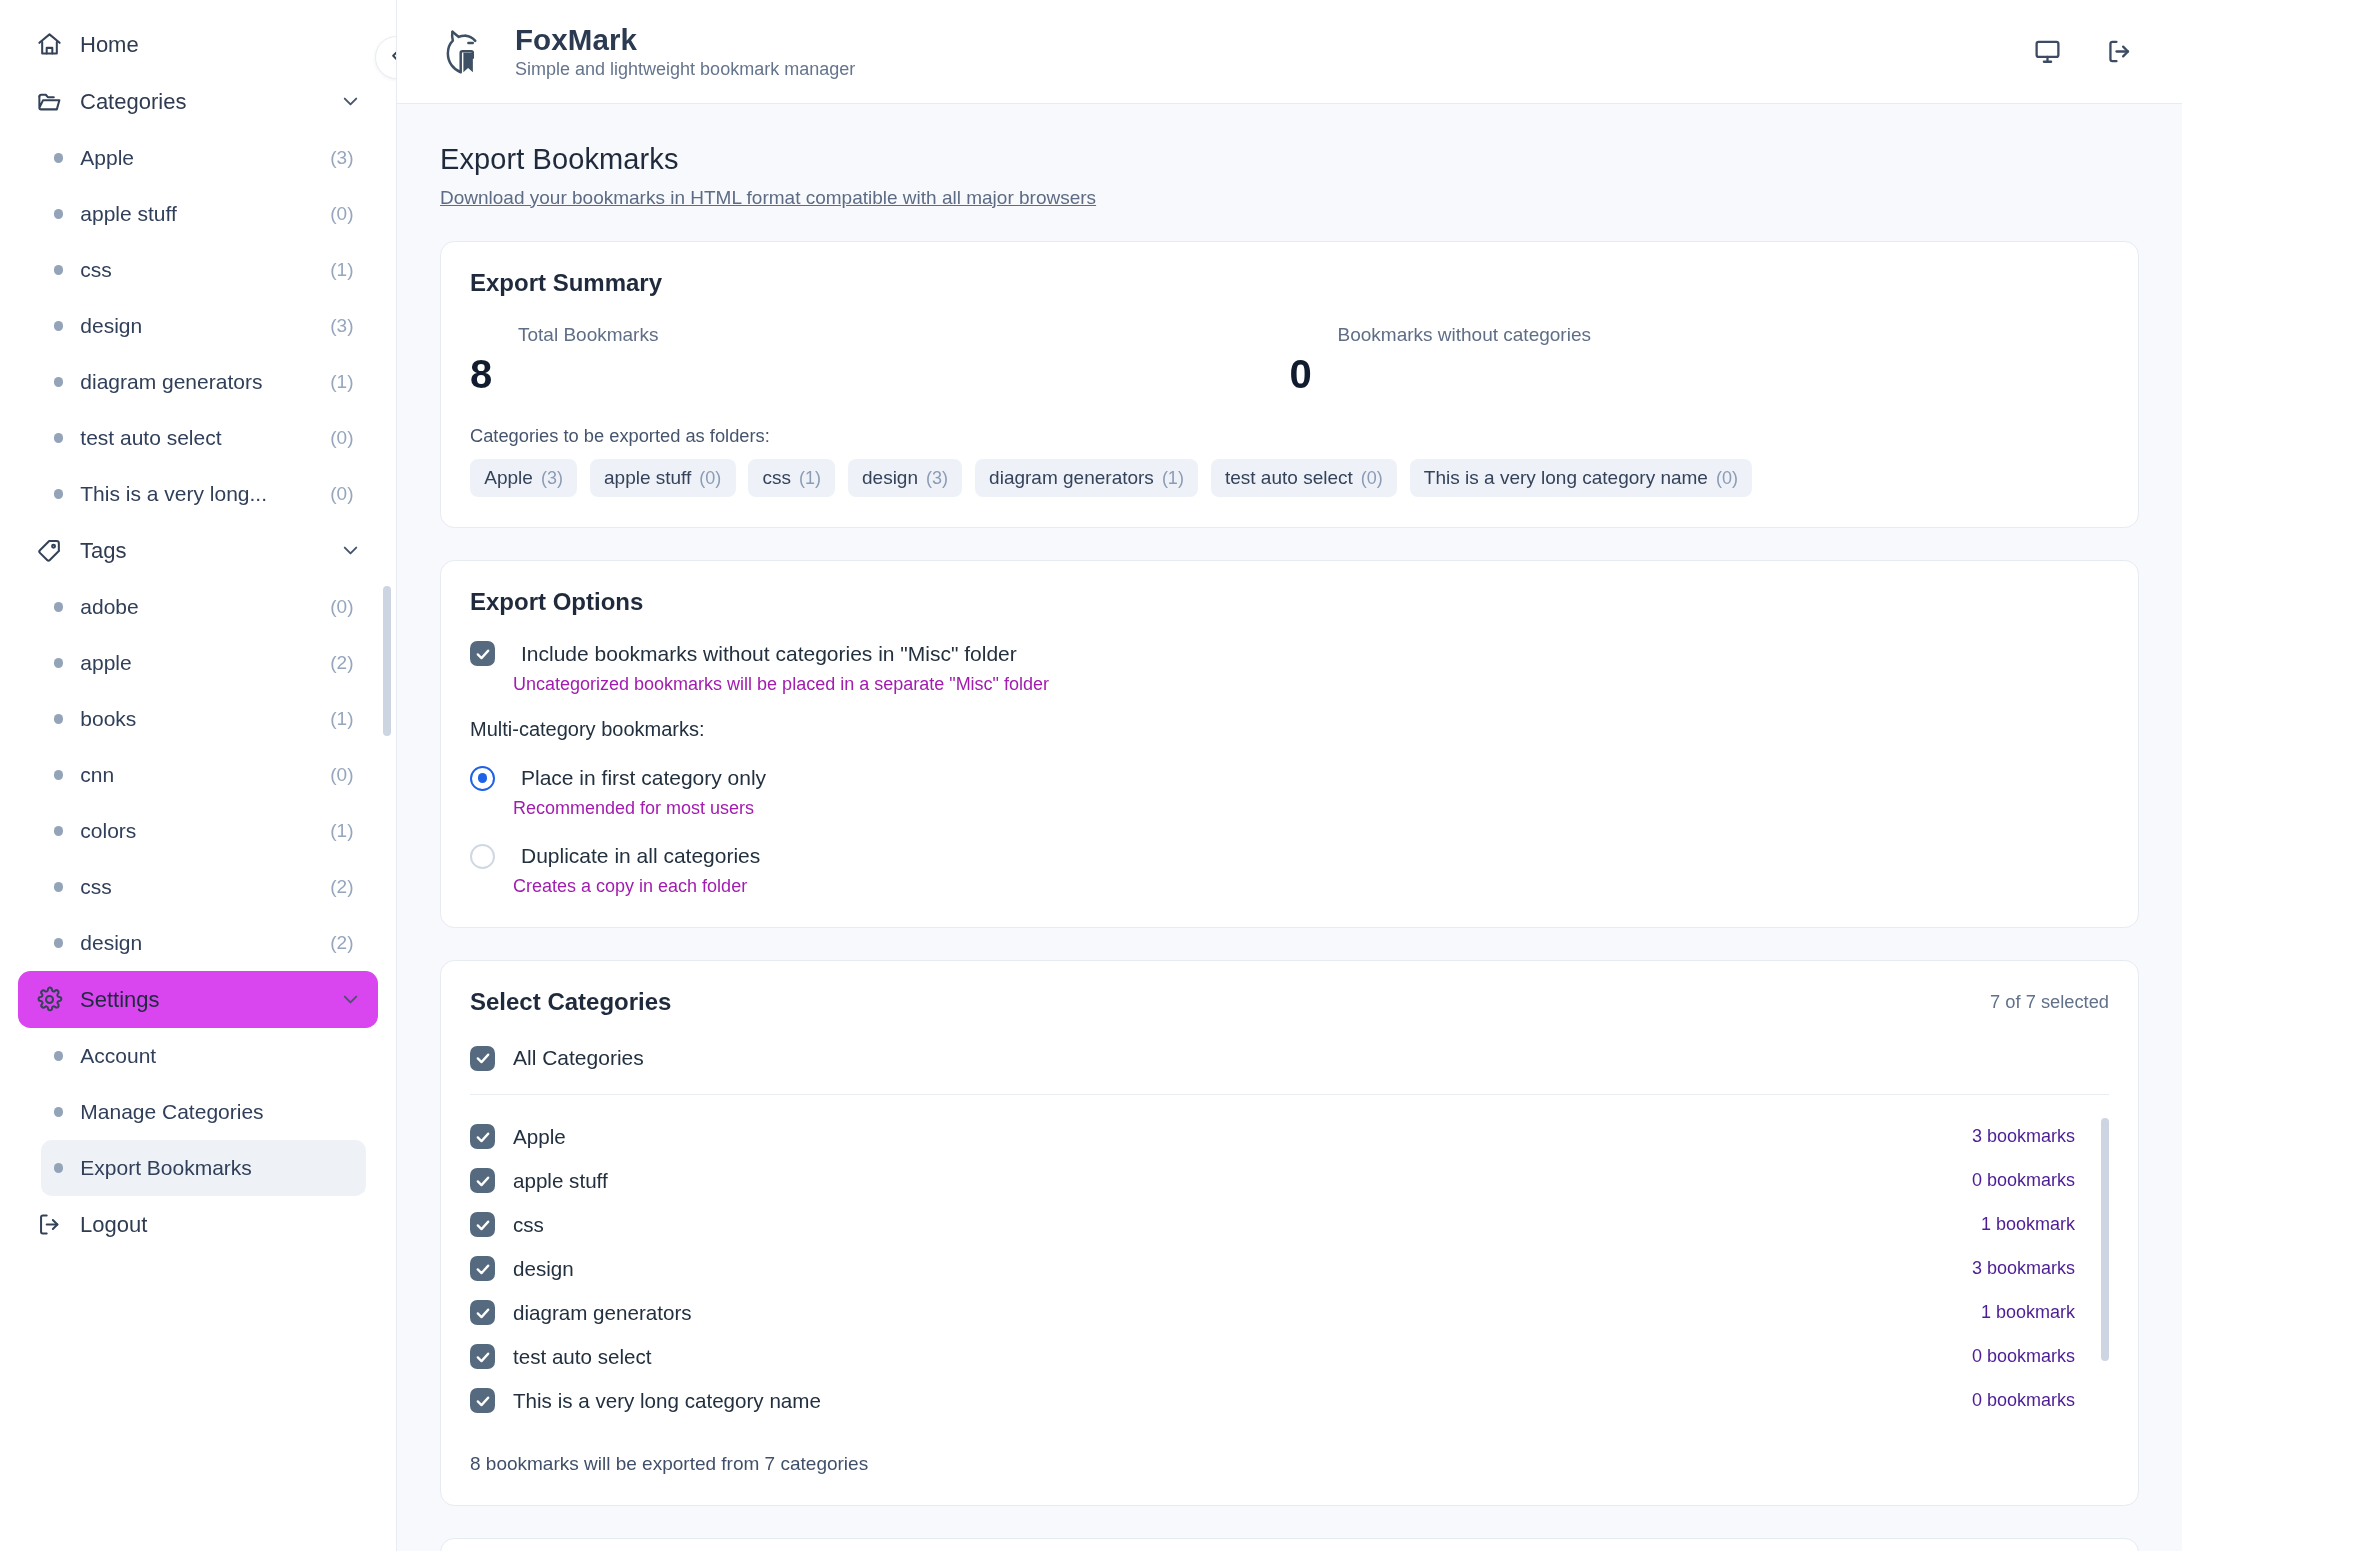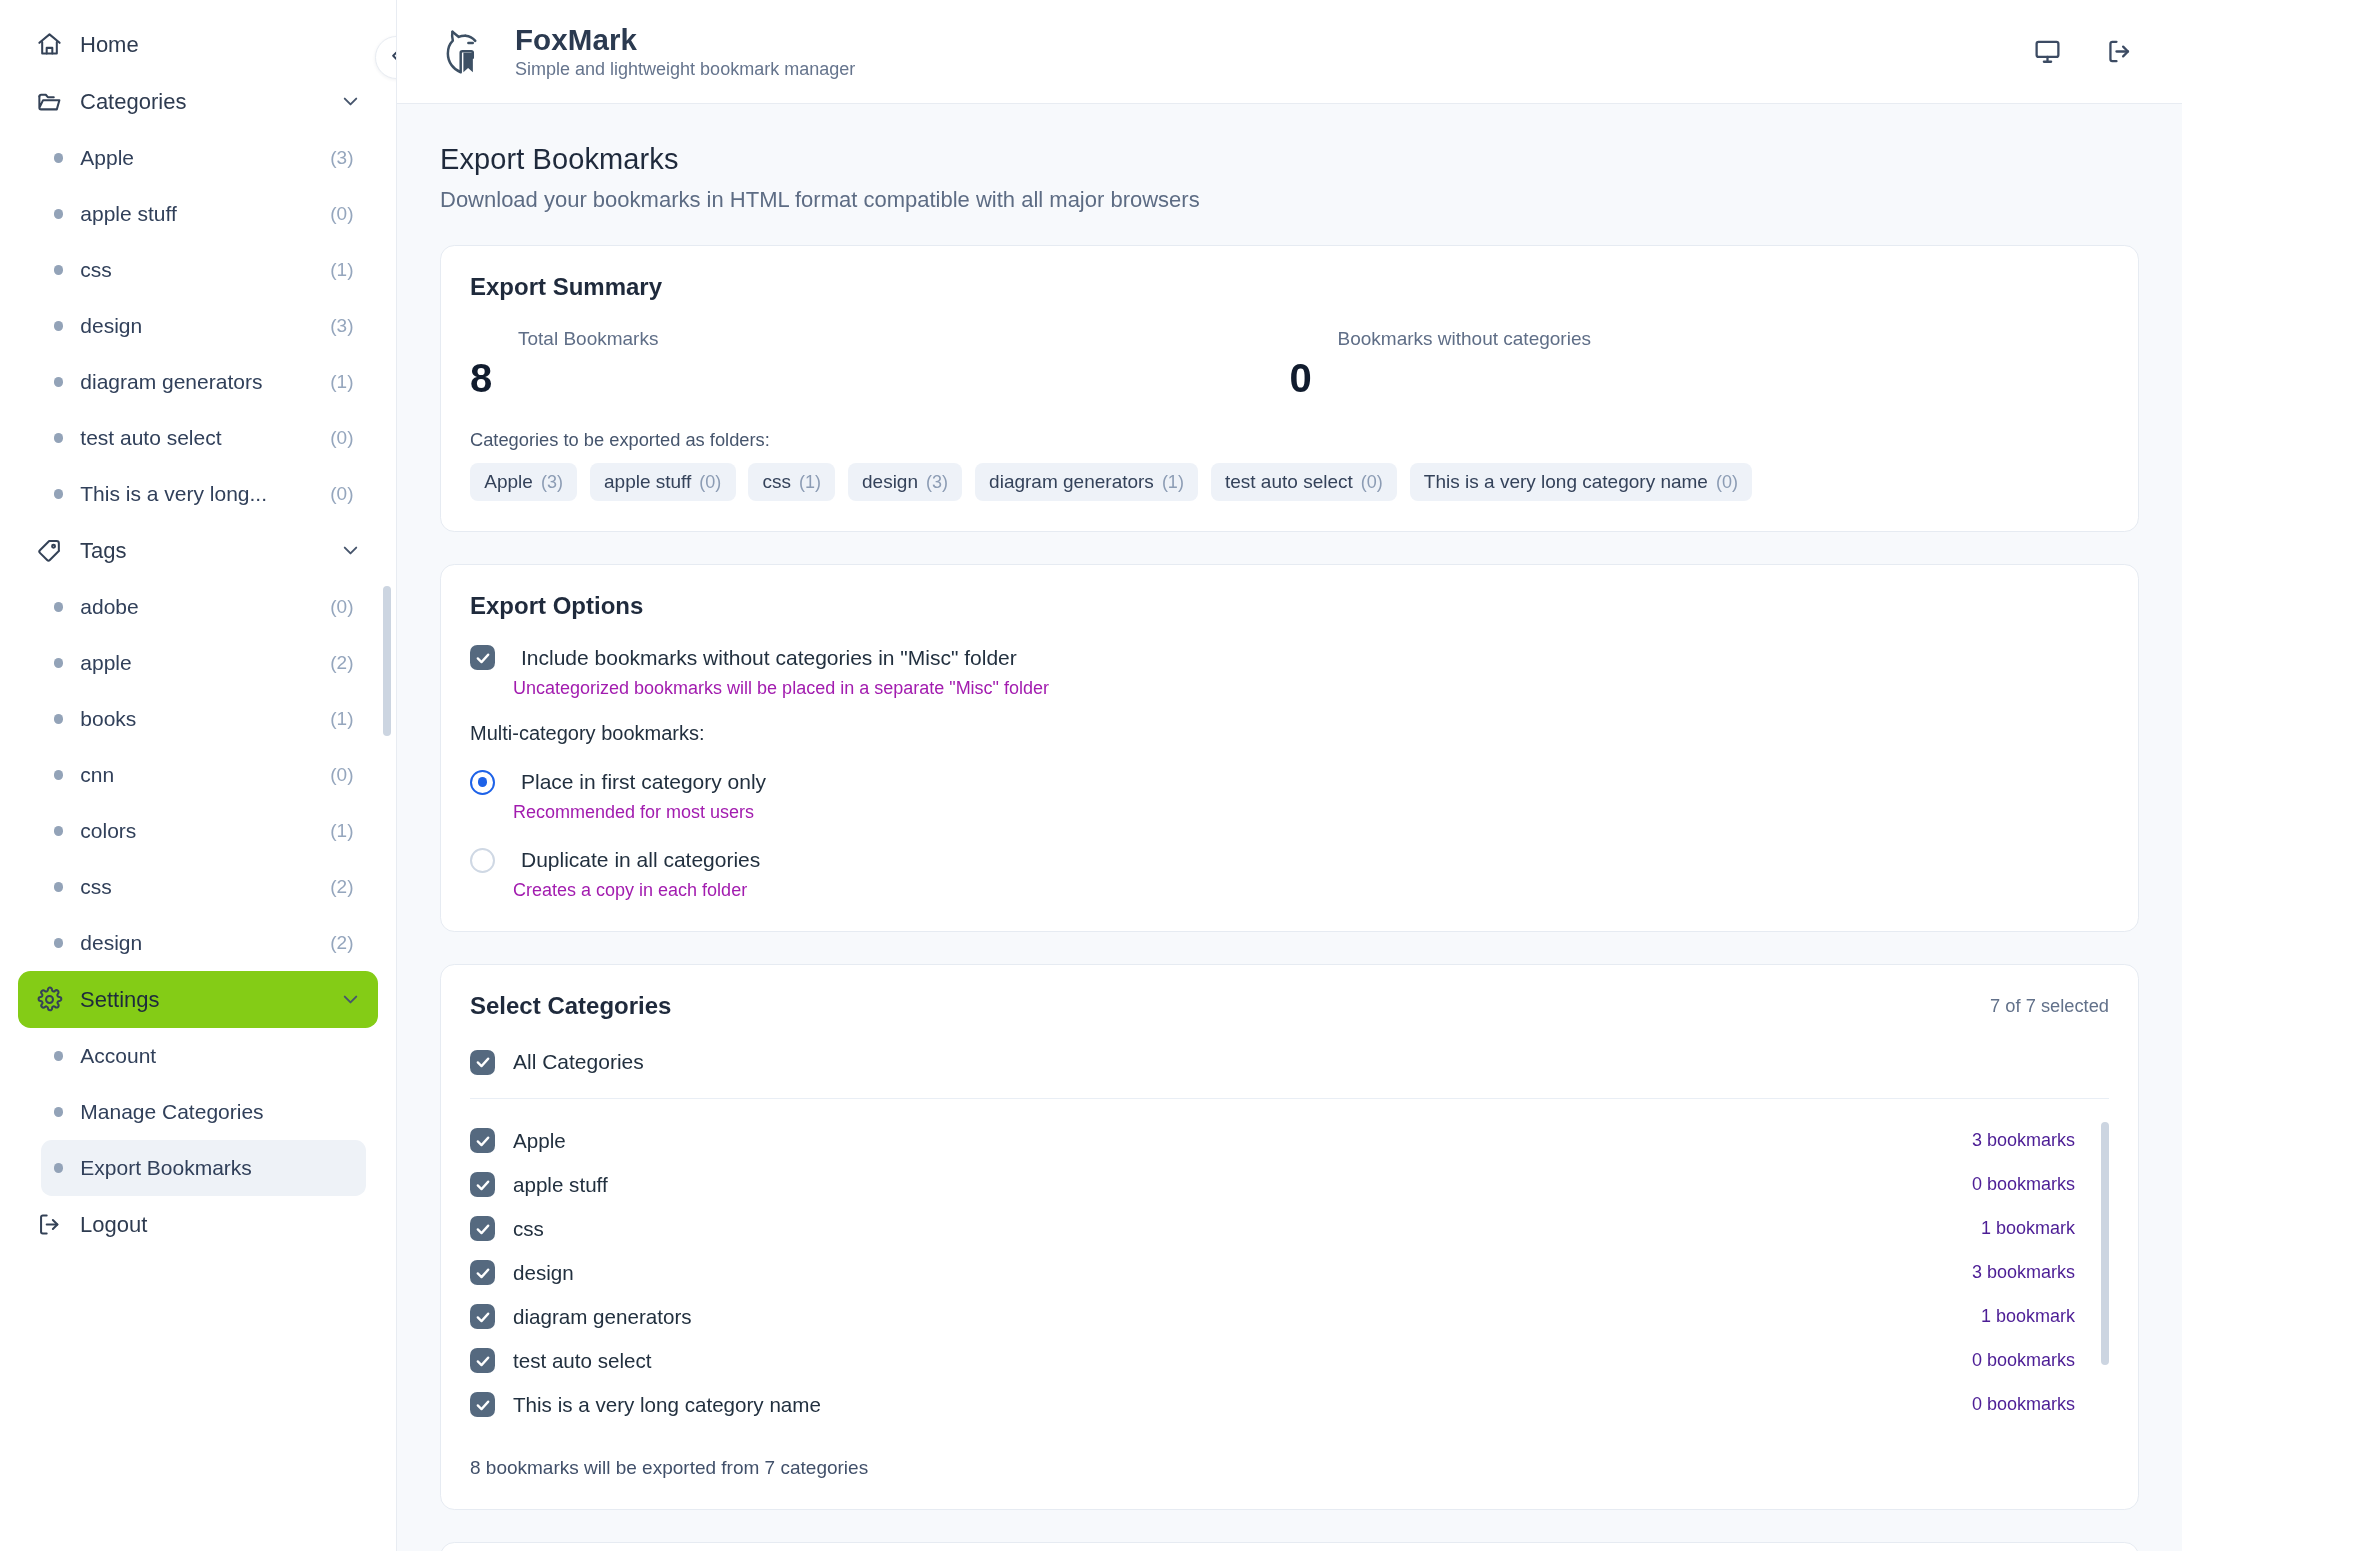--- a/index.html
+++ b/index.html
@@ -33,21 +33,21 @@
     width: 30px; height: 30px; flex: 0 0 30px;
     display: flex; align-items: center; justify-content: center;
     color: #344257;
     margin-right: 16px;
   }
   .nav-row .lbl {
     font-size: 22px; color: #2e3b50; font-weight: 400;
     flex: 1 1 auto; white-space: nowrap;
   }
   .nav-row .chev { width: 23px; height: 23px; color: #47566d; flex:0 0 23px; }
-  .nav-row.active { background: #84cc16; }
+  .nav-row.active { background: #d946ef; }
   .nav-row.active .lbl { color: #1d2a3d; }
 
   .sub-row {
     display: flex; align-items: center;
     height: 56px;
     margin: 0 30px 0 41px;
     padding: 0 12.5px;
     border-radius: 10.7px;
     cursor: pointer;
   }
@@ -90,21 +90,21 @@
   }
   .brand { display: flex; align-items: center; gap: 29px; }
   .brand-text .t1 { font-size: 29.5px; font-weight: 700; color: #2b3a50; line-height: 1.12; letter-spacing: 0.1px; }
   .brand-text .t2 { font-size: 18px; color: #65748d; margin-top: 3.6px; }
   .topbar-actions { margin-left: auto; display: flex; align-items: center; gap: 43px; color: #3c4b63; }
   .topbar-actions .tb-ico { cursor: pointer; display:flex; }
 
   .content { flex: 1 1 auto; overflow: hidden; padding: 39px 43px 0 43px; }
 
   .page-title { font-size: 29px; font-weight: 400; color: #1f2a3c; letter-spacing: 0.1px; }
-  .page-sub { font-size: 22px; color: #5d6c84; margin-top: 10.7px; }
+  .page-sub { font-size: 19px; color: #5d6c84; margin-top: 10.7px; text-decoration: underline; }
 
   .card {
     background: #ffffff;
     border: 1.8px solid #e6ebf2;
     border-radius: 14.3px;
     margin-top: 32px;
     padding: 27px 29px 30px 29px;
   }
   .card-h { font-size: 24px; font-weight: 700; color: #1f2a3c; }
 

